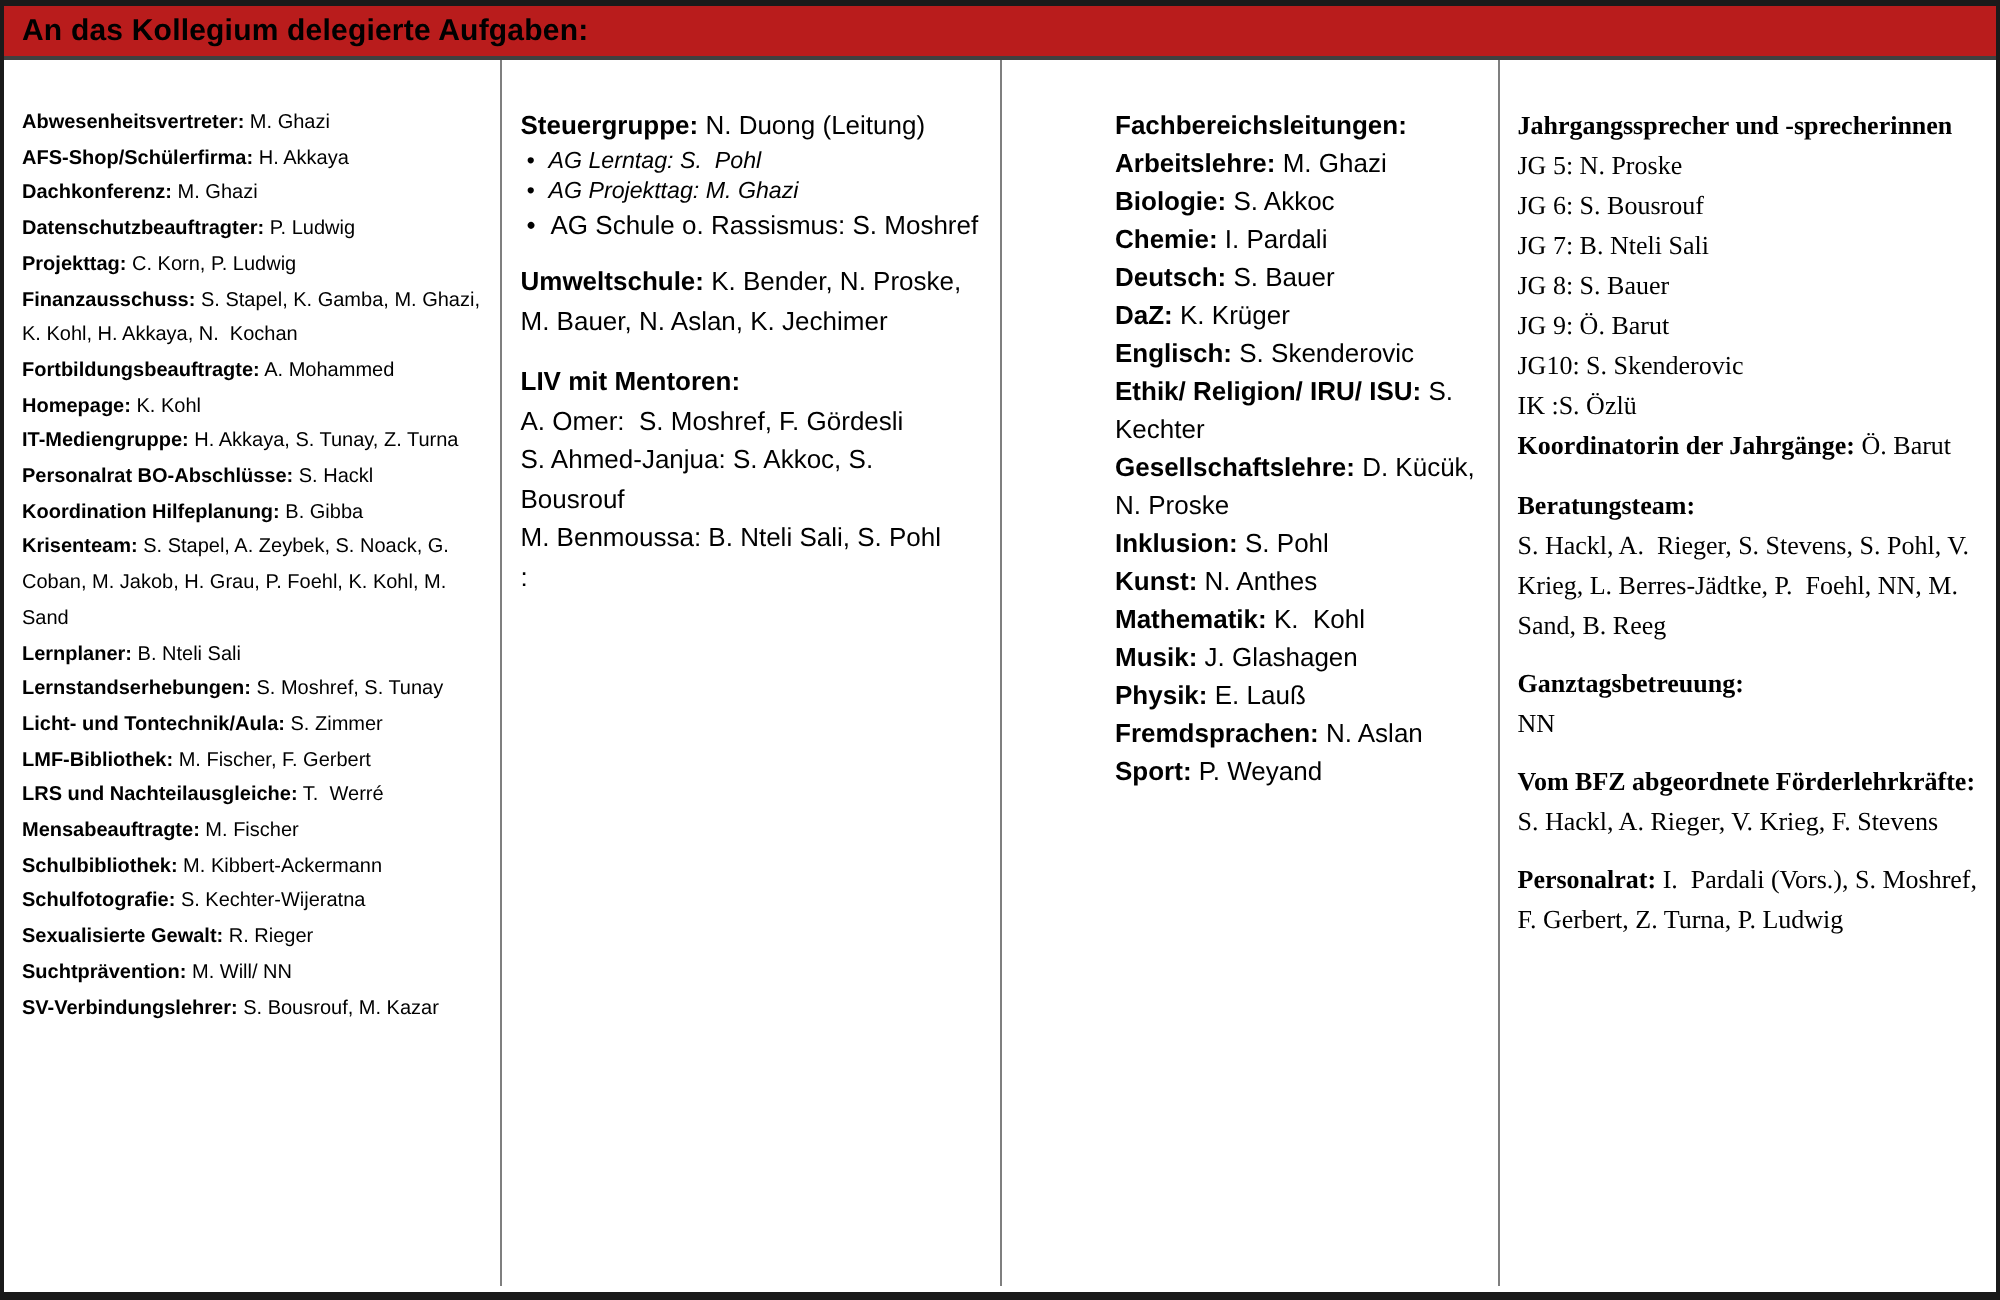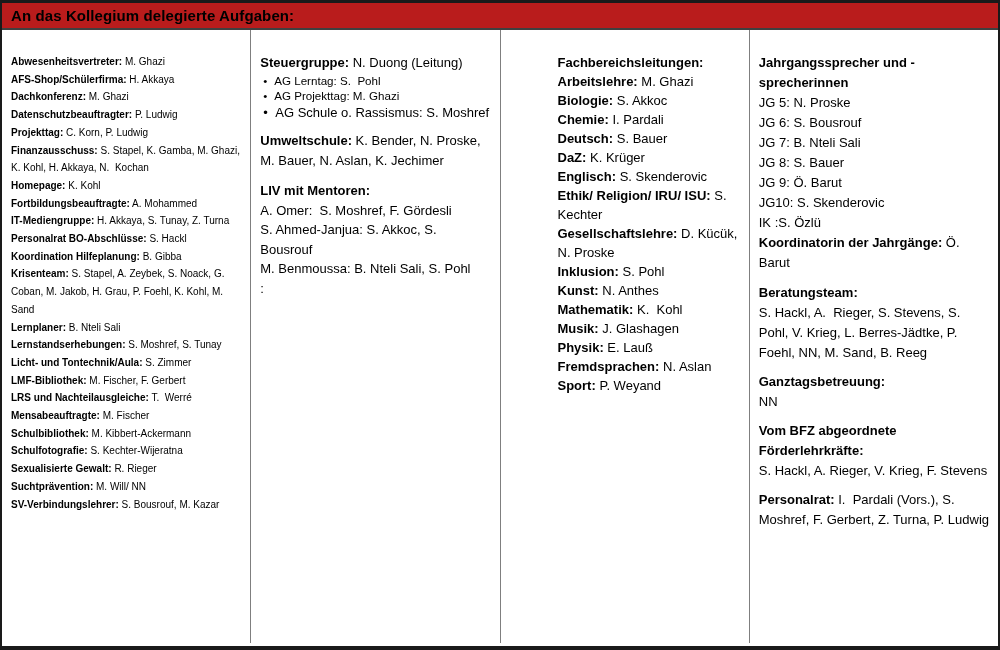--- a/index.html
+++ b/index.html
@@ -17,51 +17,51 @@
     padding: 0 9px;
     font-weight: 700; font-size: 15px; letter-spacing: 0.1px;
   }
   .body { display: flex; height: 613px; }
   .col {
     flex: 1 1 0; box-sizing: border-box;
     padding: 23px 9px 0 9px;
     border-right: 1px solid #7f7f7f;
     overflow: hidden;
   }
-  .col:last-child { border-right: none; }
+  .col:last-child { border-right: none; font-family: Liberation Serif, serif; }
   .line { margin: 0; white-space: pre-wrap; font-size: 13px; line-height: 19px; }
   .line b { font-weight: 700; }
   .col0 .line { font-size: 10px; line-height: 17.7px; }
   .col1 .line { line-height: 19.5px; }
   .col1 .line.bullet { line-height: 17.5px; padding-left: 3px; }
   .col1 .line.bullet.small { line-height: 15.5px; }
   .col2 .line { line-height: 19px; margin-left: 48px; }
   .col3 .line { line-height: 20px; }
-  .small { font-size: 11.6px; }
+  .small { font-size: 11.6px; font-style: italic; }
   .dot { display: inline-block; width: 12px; }
   .bullet.small .dot { width: 11px; }
   .spacer { width: 100%; }
 </style>
 </head>
 <body>
 
 <div class="sheet">
   <div class="header" style="background: #b91c1c;">
     <span>An das Kollegium delegierte Aufgaben:</span>
   </div>
   <div class="body">
     <div class="col col0">
         <p class="line entry"><b>Abwesenheitsvertreter:</b><span> M. Ghazi</span></p>
         <p class="line entry"><b>AFS-Shop/Schülerfirma:</b><span> H. Akkaya</span></p>
         <p class="line entry"><b>Dachkonferenz:</b><span> M. Ghazi</span></p>
         <p class="line entry"><b>Datenschutzbeauftragter:</b><span> P. Ludwig</span></p>
         <p class="line entry"><b>Projekttag:</b><span> C. Korn, P. Ludwig</span></p>
         <p class="line entry"><b>Finanzausschuss:</b><span> S. Stapel, K. Gamba, M. Ghazi, K. Kohl, H. Akkaya, N.  Kochan</span></p>
+        <p class="line entry"><b>Fortbildungsbeauftragte:</b><span> A. Mohammed</span></p>
         <p class="line entry"><b>Homepage:</b><span> K. Kohl</span></p>
-        <p class="line entry"><b>Fortbildungsbeauftragte:</b><span> A. Mohammed</span></p>
         <p class="line entry"><b>IT-Mediengruppe:</b><span> H. Akkaya, S. Tunay, Z. Turna</span></p>
         <p class="line entry"><b>Personalrat BO-Abschlüsse:</b><span> S. Hackl</span></p>
         <p class="line entry"><b>Koordination Hilfeplanung:</b><span> B. Gibba</span></p>
         <p class="line entry"><b>Krisenteam:</b><span> S. Stapel, A. Zeybek, S. Noack, G. Coban, M. Jakob, H. Grau, P. Foehl, K. Kohl, M. Sand</span></p>
         <p class="line entry"><b>Lernplaner:</b><span> B. Nteli Sali</span></p>
         <p class="line entry"><b>Lernstandserhebungen:</b><span> S. Moshref, S. Tunay</span></p>
         <p class="line entry"><b>Licht- und Tontechnik/Aula:</b><span> S. Zimmer</span></p>
         <p class="line entry"><b>LMF-Bibliothek:</b><span> M. Fischer, F. Gerbert</span></p>
         <p class="line entry"><b>LRS und Nachteilausgleiche:</b><span> T.  Werré</span></p>
         <p class="line entry"><b>Mensabeauftragte:</b><span> M. Fischer</span></p>

